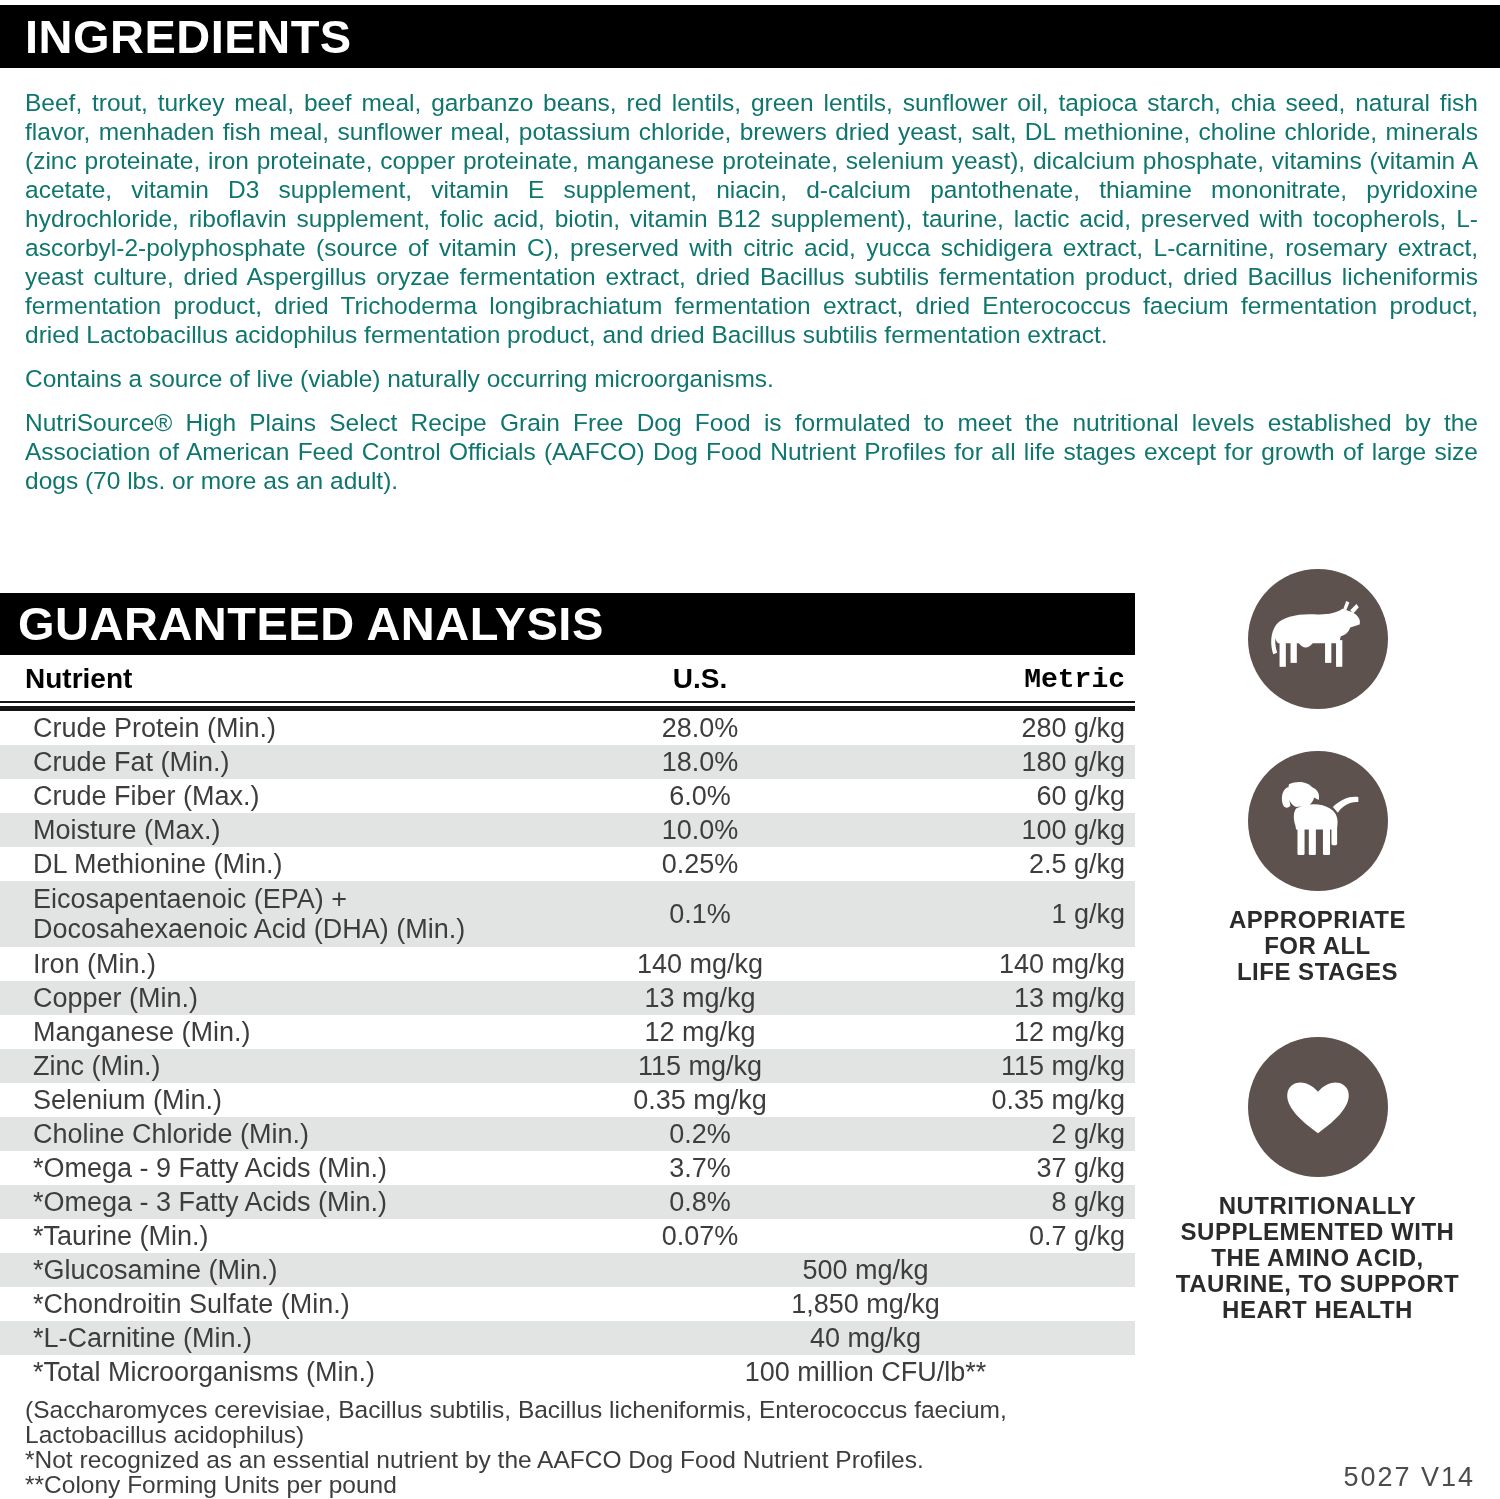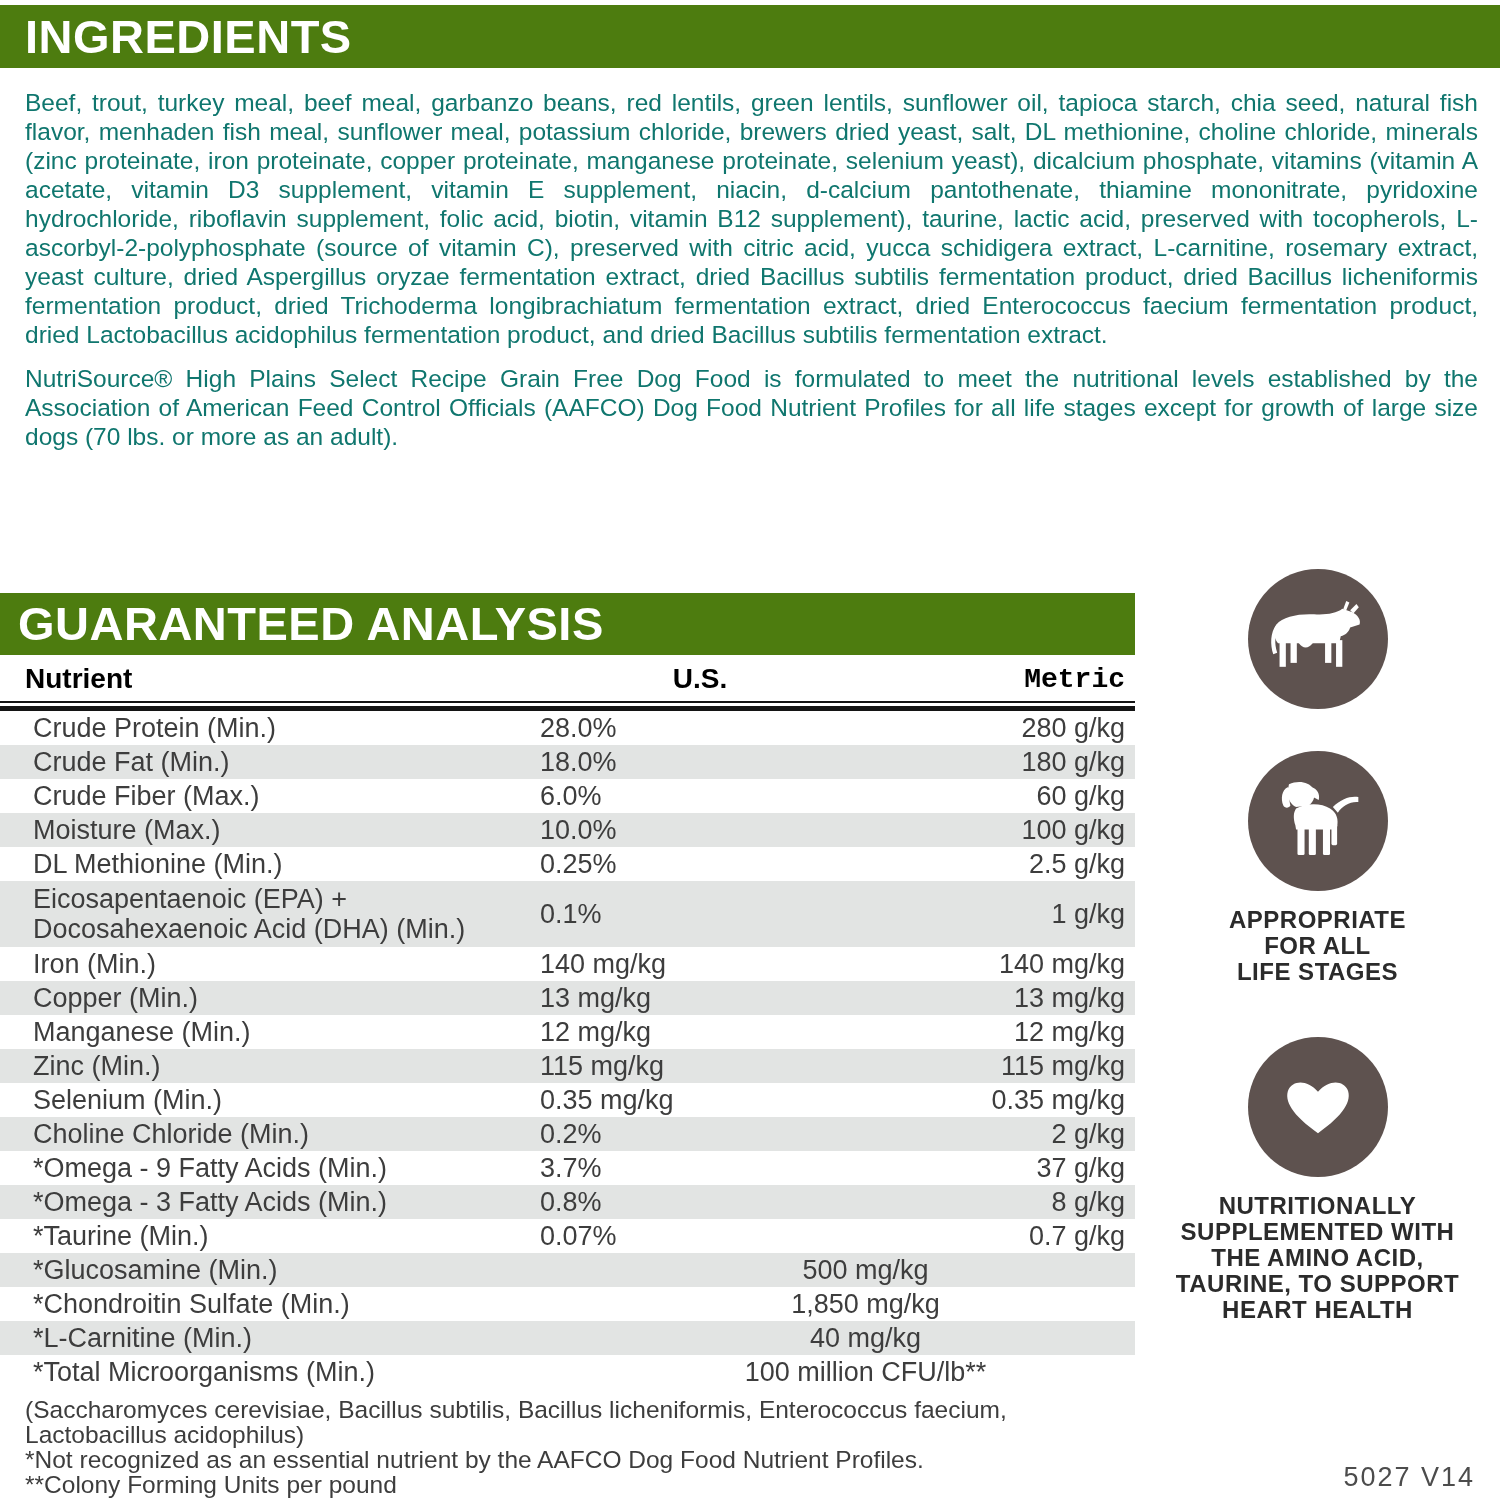--- a/index.html
+++ b/index.html
@@ -3,21 +3,21 @@
 <meta charset="utf-8">
 <style>
   * { box-sizing: border-box; }
   html,body { margin:0; padding:0; background:#fff; }
   .page {
     position:relative; width:1500px; height:1499px; background:#ffffff;
     font-family:"Liberation Sans", sans-serif; overflow:hidden; color:#3d3d3d;
   }
   
   .bar {
-    background:#4d7c0f; color:#ffffff; font-weight:bold;
+    background:#000000; color:#ffffff; font-weight:bold;
     letter-spacing:0.5px;
   }
   .bar-ingredients {
     position:absolute; top:5px; left:0; width:1500px; height:63px;
     font-size:47px; line-height:63px; padding-left:25px;
   }
   
   .toptext { position:absolute; top:88px; left:25px; width:1453px; }
   .p-body {
     font-size:24.5px; line-height:29px; color:#0f766e;
@@ -38,21 +38,21 @@
   .thead .h-us { text-align:center; }
   .thead .h-metric { text-align:right; padding-right:10px;font-family:Liberation Mono, monospace; }
   .rule-thin { height:2px; background:#141414; }
   .rule-thick { height:5px; background:#141414; margin-top:3px; }
   .rows .trow {
     display:grid; grid-template-columns:540px 320px 275px;
     min-height:34px; align-items:center; font-size:27px; color:#3d3d3d;
   }
   .rows .trow:nth-child(even) { background:#e2e4e3; }
   .c-label { padding-left:33px; }
-  .c-us { }
+  .c-us { text-align:center; }
   .c-metric { text-align:right; padding-right:10px; }
   .c-span { grid-column:2 / 4; text-align:center; padding-left:56px; }
   .trow.tall { min-height:66px; }
   .pre { white-space:pre-line; line-height:30px; }
   .footnotes { margin-top:8px; }
   .footnote {
     font-size:24.5px; line-height:25px; color:#3d3d3d;
     margin:0 0 0 25px; white-space:pre-line;
   }
   
@@ -80,20 +80,21 @@
 <body>
 
 <div class="page">
 
   <div class="bar bar-ingredients">
     <span>INGREDIENTS</span>
   </div>
 
   <div class="toptext">
     <p class="p-body">Beef, trout, turkey meal, beef meal, garbanzo beans, red lentils, green lentils, sunflower oil, tapioca starch, chia seed, natural fish flavor, menhaden fish meal, sunflower meal, potassium chloride, brewers dried yeast, salt, DL methionine, choline chloride, minerals (zinc proteinate, iron proteinate, copper proteinate, manganese proteinate, selenium yeast), dicalcium phosphate, vitamins (vitamin A acetate, vitamin D3 supplement, vitamin E supplement, niacin, d-calcium pantothenate, thiamine mononitrate, pyridoxine hydrochloride, riboflavin supplement, folic acid, biotin, vitamin B12 supplement), taurine, lactic acid, preserved with tocopherols, L-ascorbyl-2-polyphosphate (source of vitamin C), preserved with citric acid, yucca schidigera extract, L-carnitine, rosemary extract, yeast culture, dried Aspergillus oryzae fermentation extract, dried Bacillus subtilis fermentation product, dried Bacillus licheniformis fermentation product, dried Trichoderma longibrachiatum fermentation extract, dried Enterococcus faecium fermentation product, dried Lactobacillus acidophilus fermentation product, and dried Bacillus subtilis fermentation extract.</p>
+    <p class="p-body p-plain">Contains a source of live (viable) naturally occurring microorganisms.</p>
     <p class="p-body">NutriSource® High Plains Select Recipe Grain Free Dog Food is formulated to meet the nutritional levels established by the Association of American Feed Control Officials (AAFCO) Dog Food Nutrient Profiles for all life stages except for growth of large size dogs (70 lbs. or more as an adult).</p>
   </div>
 
   <div class="left-col">
     <div class="bar bar-analysis">
       <span>GUARANTEED ANALYSIS</span>
     </div>
 
     <div class="thead">
       <div class="h-nutrient">Nutrient</div>

